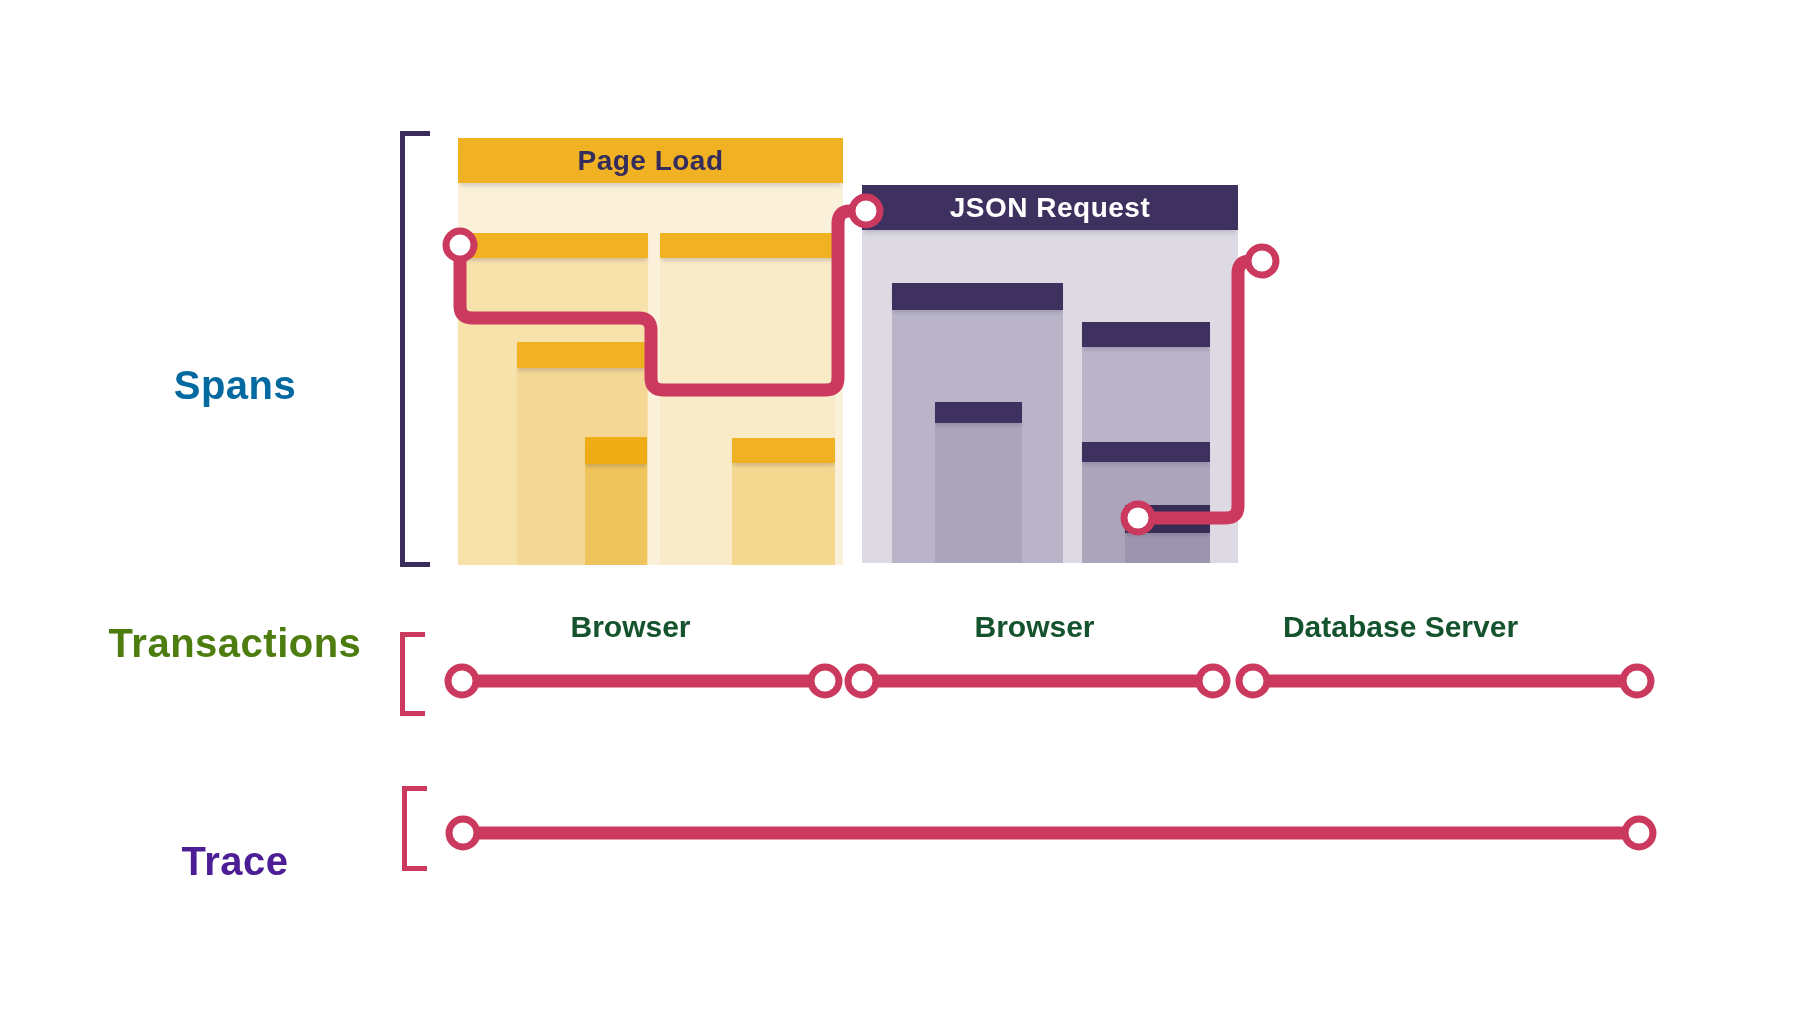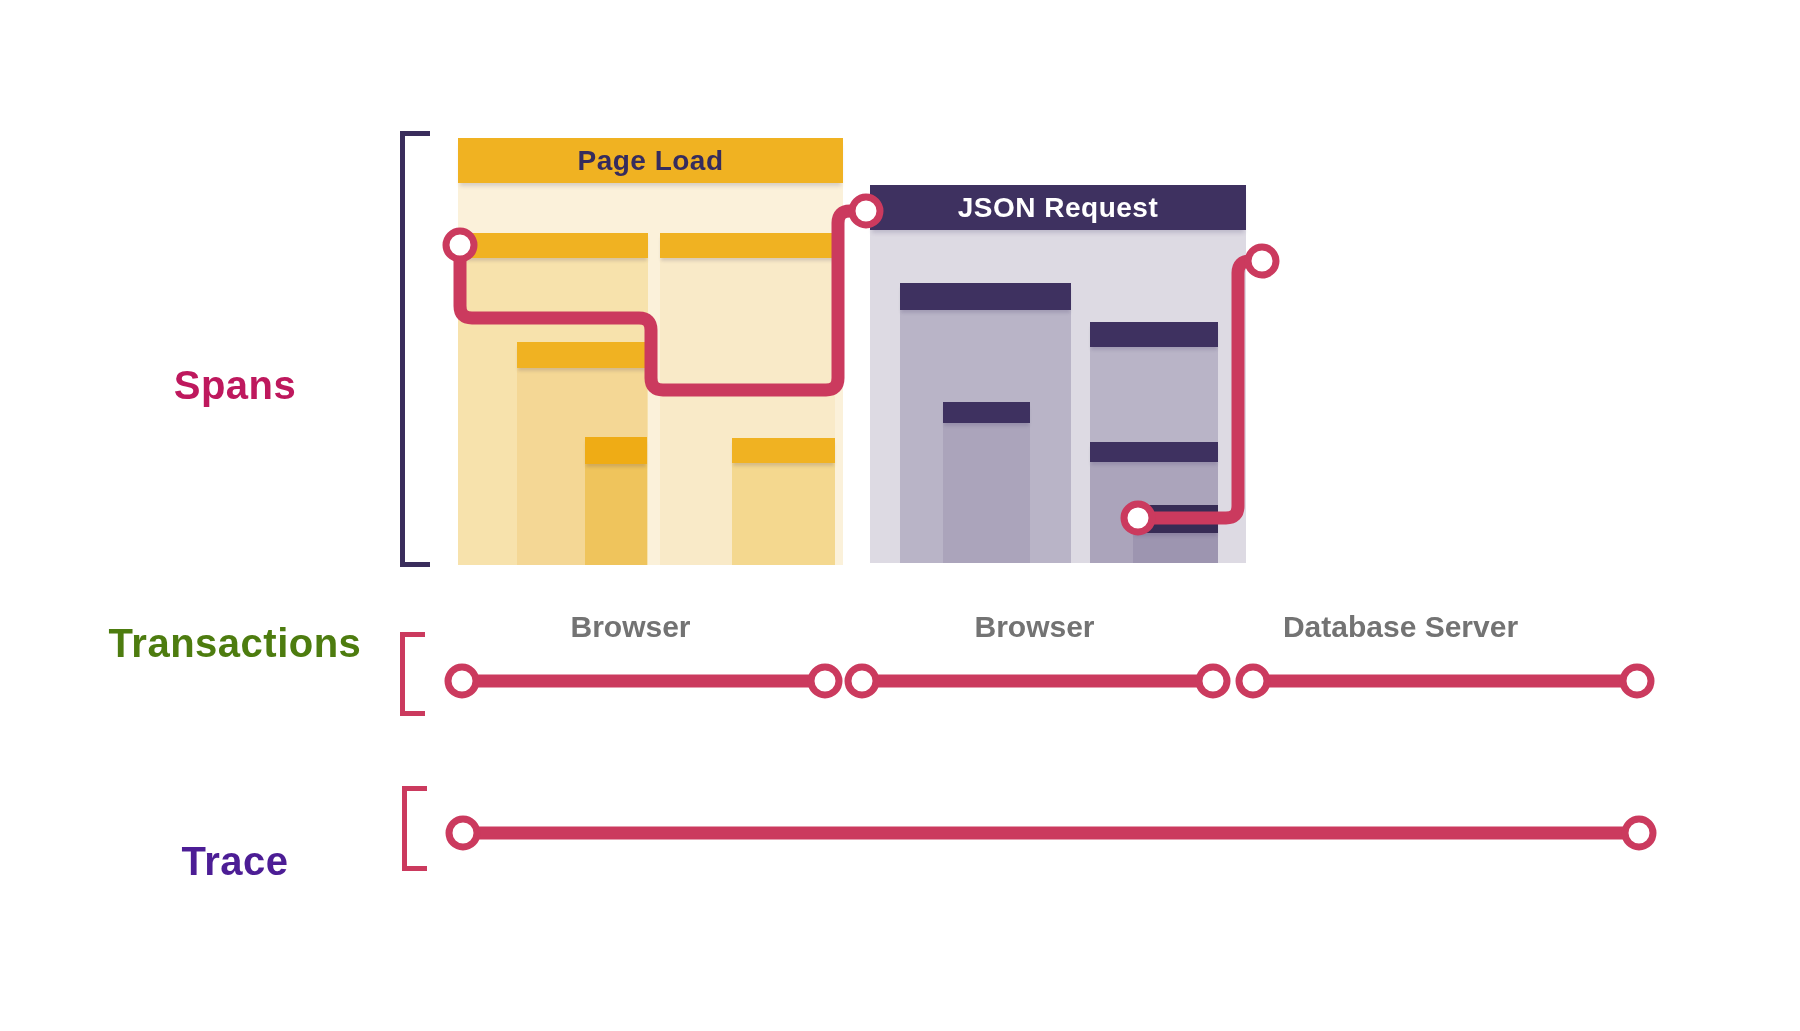--- a/index.html
+++ b/index.html
@@ -6,21 +6,21 @@
   .canvas {
     position:relative; width:1800px; height:1031px; background:#ffffff;
     overflow:hidden; font-family:"Liberation Sans", sans-serif;
   }
 
   
   .row-label {
     position:absolute; left:35px; width:400px; text-align:center;
     font-weight:bold; font-size:40px; line-height:46px; letter-spacing:0.5px;
   }
-  .lbl-spans        { top:362px; color:#be185d; }
+  .lbl-spans        { top:362px; color:#0369a1; }
   .lbl-transactions { top:620px; color:#4d7c0f; }
   .lbl-trace        { top:838px; color:#4c1d95; }
 
   
   .bracket { position:absolute; box-sizing:border-box; }
   .br-spans {
     left:400px; top:131px; width:30px; height:436px;
     border-left:5px solid #3A2D5C; border-top:5px solid #3A2D5C; border-bottom:5px solid #3A2D5C;
   }
   .br-transactions {
@@ -36,21 +36,21 @@
   .panel { position:absolute; }
   .hdr {
     position:absolute; left:0; right:0; top:0;
     display:flex; align-items:center; justify-content:center;
     font-weight:bold; font-size:28px; letter-spacing:0.5px;
     box-shadow:0 5px 4px -2px rgba(58,45,92,0.18);
     text-align:center;
   }
   .panel1 { left:458px; top:138px; width:385px; height:427px; background:#FBF1DA; }
   .panel1 .hdr { height:45px; background:#F0B222; color:#352C5E; }
-  .panel2 { left:862px; top:185px; width:376px; height:378px; background:#DDDAE3;margin-left:8px; }
+  .panel2 { left:862px; top:185px; width:376px; height:378px; background:#DDDAE3; }
   .panel2 .hdr { height:45px; background:#3E3160; color:#ffffff; }
   .panel3 { left:1258px; top:235px; width:384px; height:329px; background:#F4E8F4; }
   .panel3 .hdr { height:50px; background:#B26FB4; color:#ffffff; }
 
   
   .sp { position:absolute; }
   .sh { position:absolute; left:0; right:0; top:0; box-shadow:0 4px 3px -1px rgba(58,45,92,0.16); }
   .dots {
     background-image:radial-gradient(rgba(40,25,70,0.05) 1.3px, transparent 1.4px);
     background-size:7px 7px;
@@ -88,21 +88,21 @@
   .s-p3a4 { left:127px; top:267px; width:65px;  height:62px;  background:#DBC0DE; }
   .s-p3a4 .sh { height:26px; background:#B773B9; }
   .s-p3b  { left:202px; top:128px; width:180px; height:201px; background:#EBD9EC; }
   .s-p3b  .sh { height:25px; background:#B773B9; }
   .s-p3b3 { left:274px; top:202px; width:108px; height:127px; background:#E2CBE4; }
   .s-p3b3 .sh { height:25px; background:#B773B9; }
 
   
   .col-label {
     position:absolute; top:610px; width:385px; text-align:center;
-    font-weight:bold; font-size:30px; color:#737373;
+    font-weight:bold; font-size:30px; color:#14532d;
   }
   .col-browser  { left:438px; }
   .col-backend  { left:842px; }
   .col-database { left:1208px; }
 
   
   .overlay { position:absolute; left:0; top:0; pointer-events:none; }
   .redline { fill:none; stroke:#CB3A5E; stroke-width:13; }
   .ep { fill:#ffffff; stroke:#CB3A5E; stroke-width:7; }
 </style>

